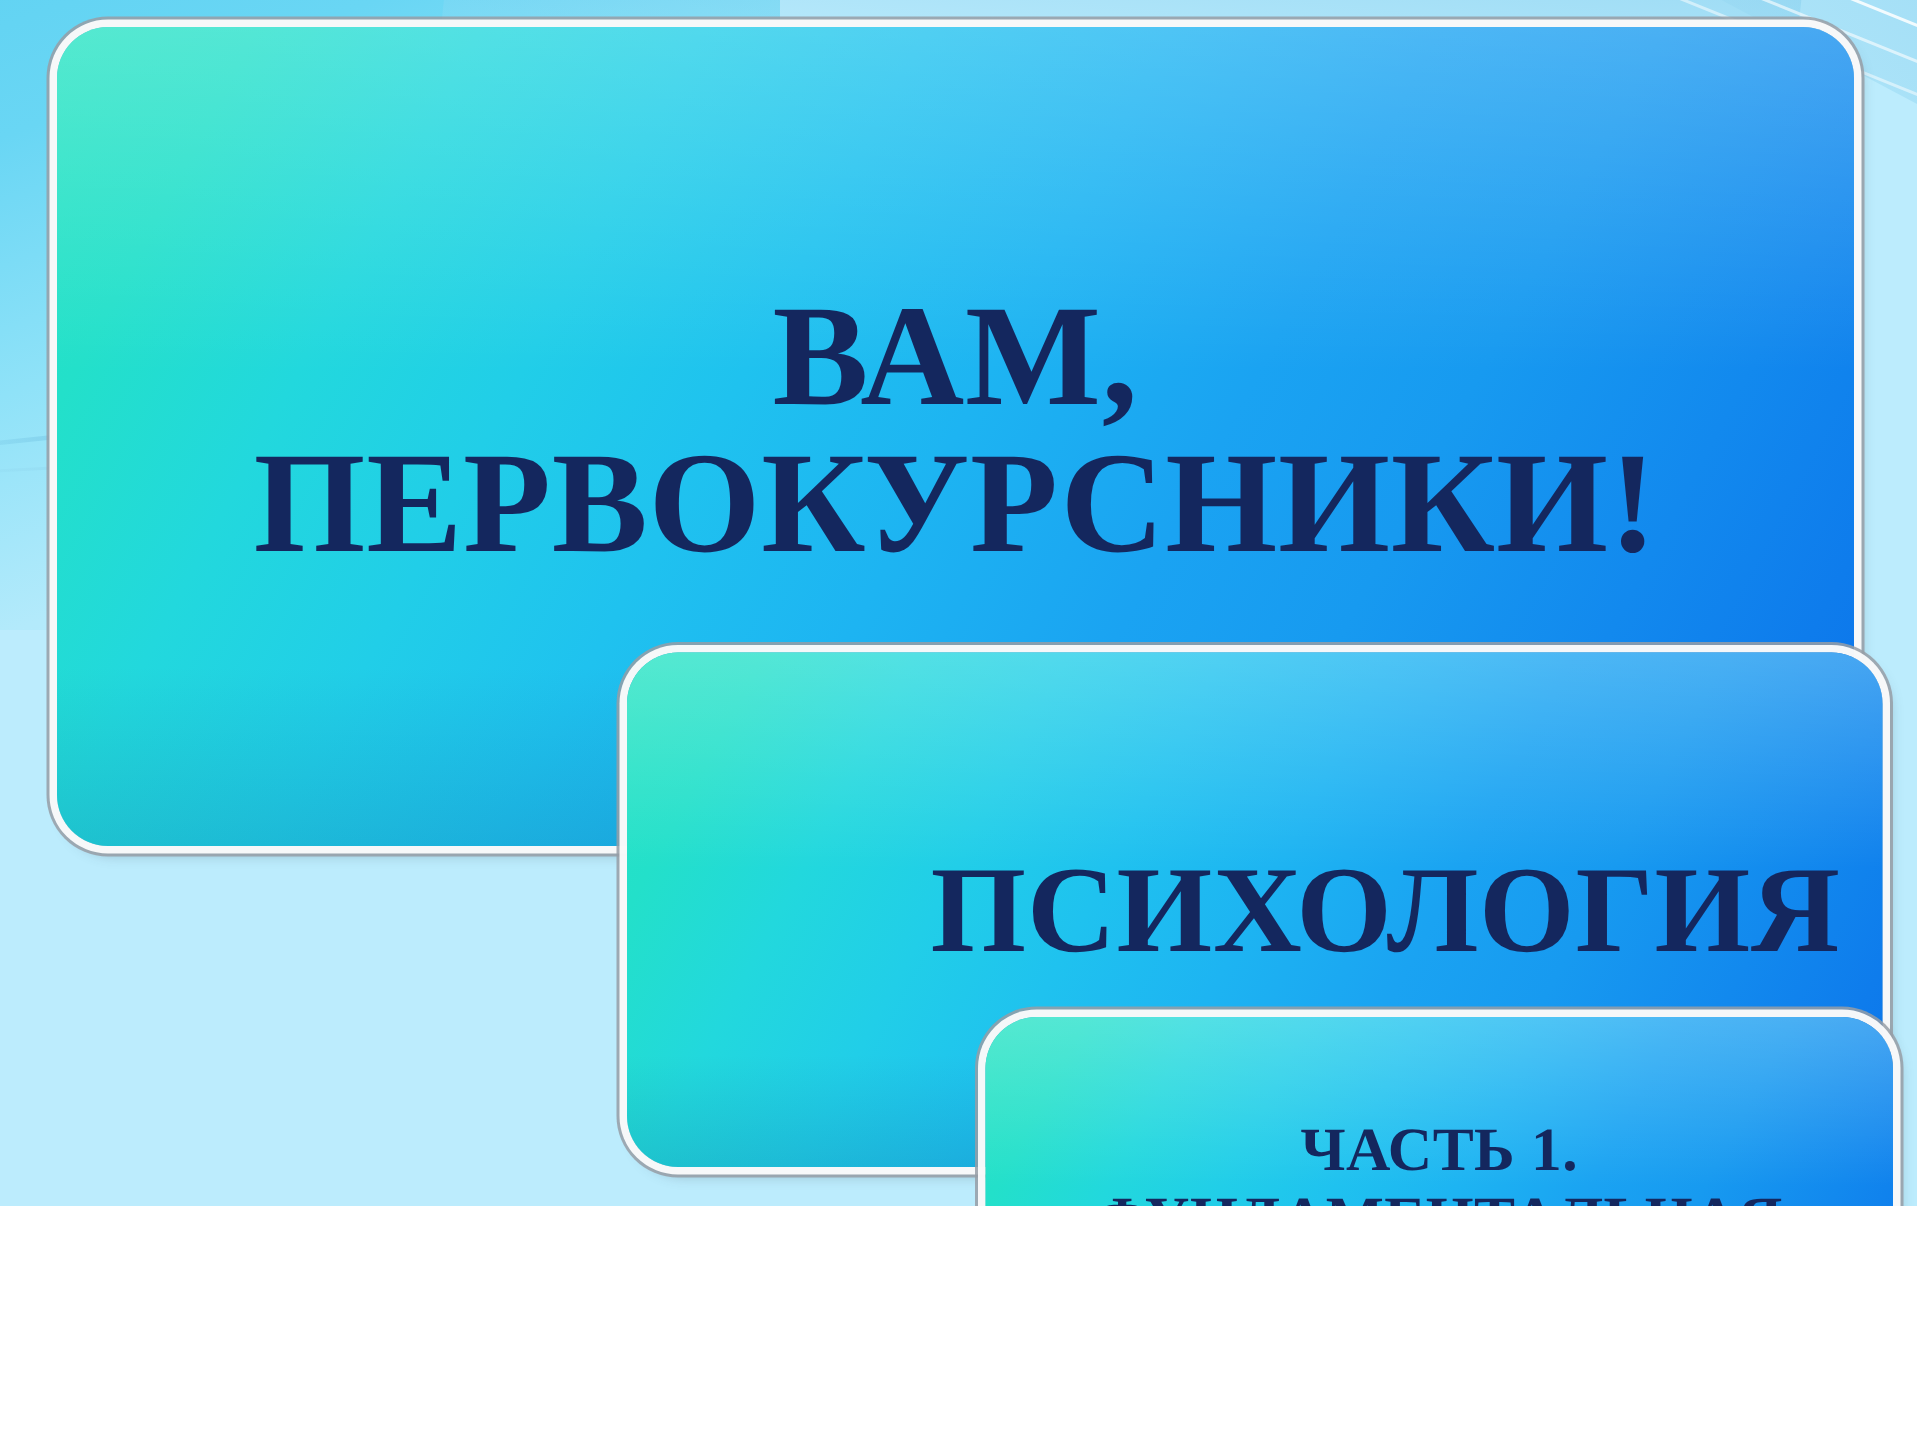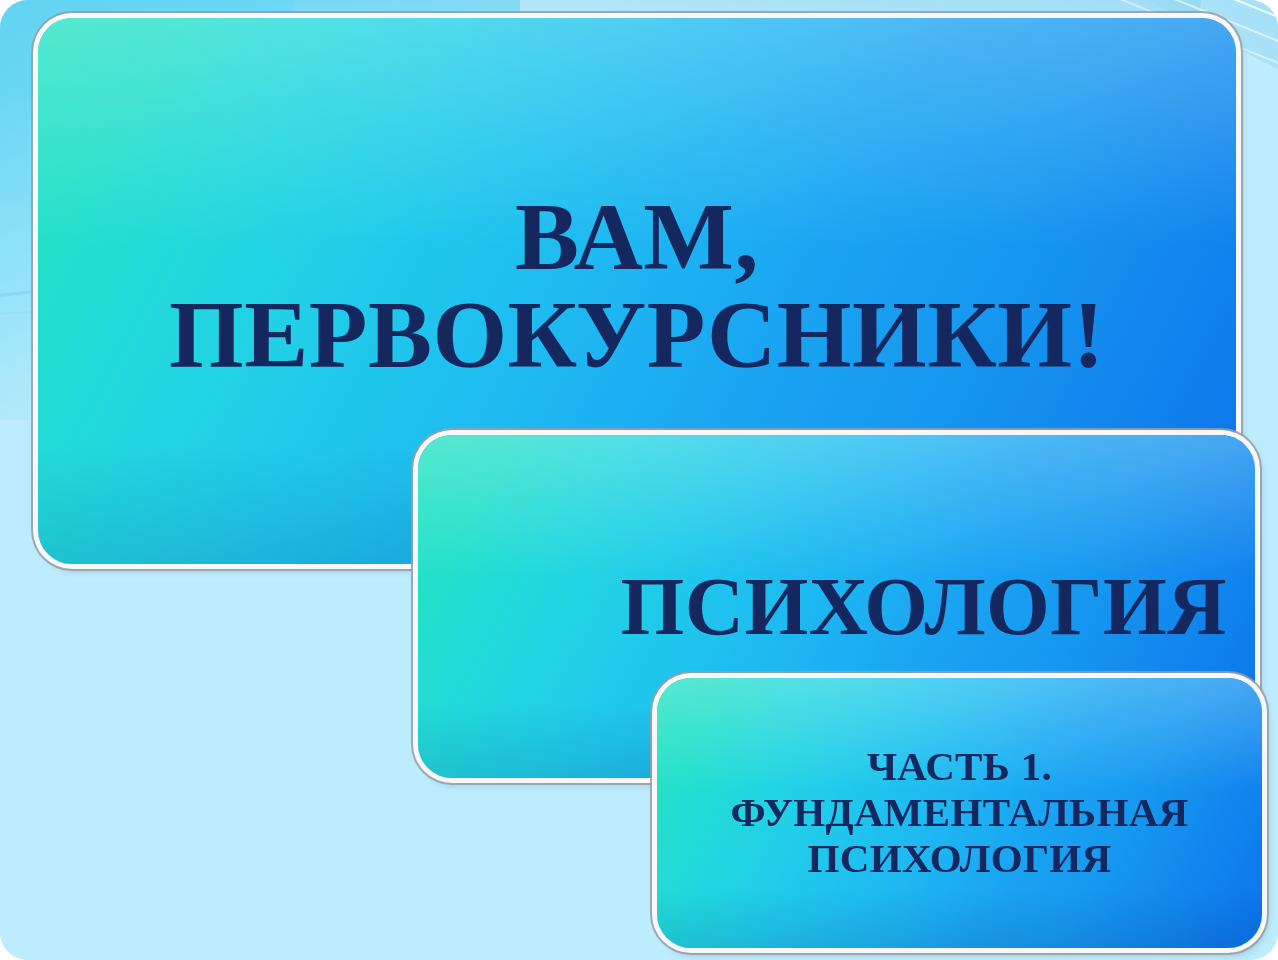--- a/index.html
+++ b/index.html
@@ -4,25 +4,24 @@
 <style>
   html, body {
     margin: 0;
     padding: 0;
     background: #ffffff;
   }
 
   #slide {
     position: relative;
     width: 1278px;
-    height: 960px;
+    height: 804px;
     overflow: hidden;
     background: #BCECFD;
     font-family: "Liberation Serif", "DejaVu Serif", serif;
-    border-radius: 28px;
   }
 
   
   .bg-base {
     position: absolute;
     inset: 0;
     background: #BCECFD;
   }
 
   

